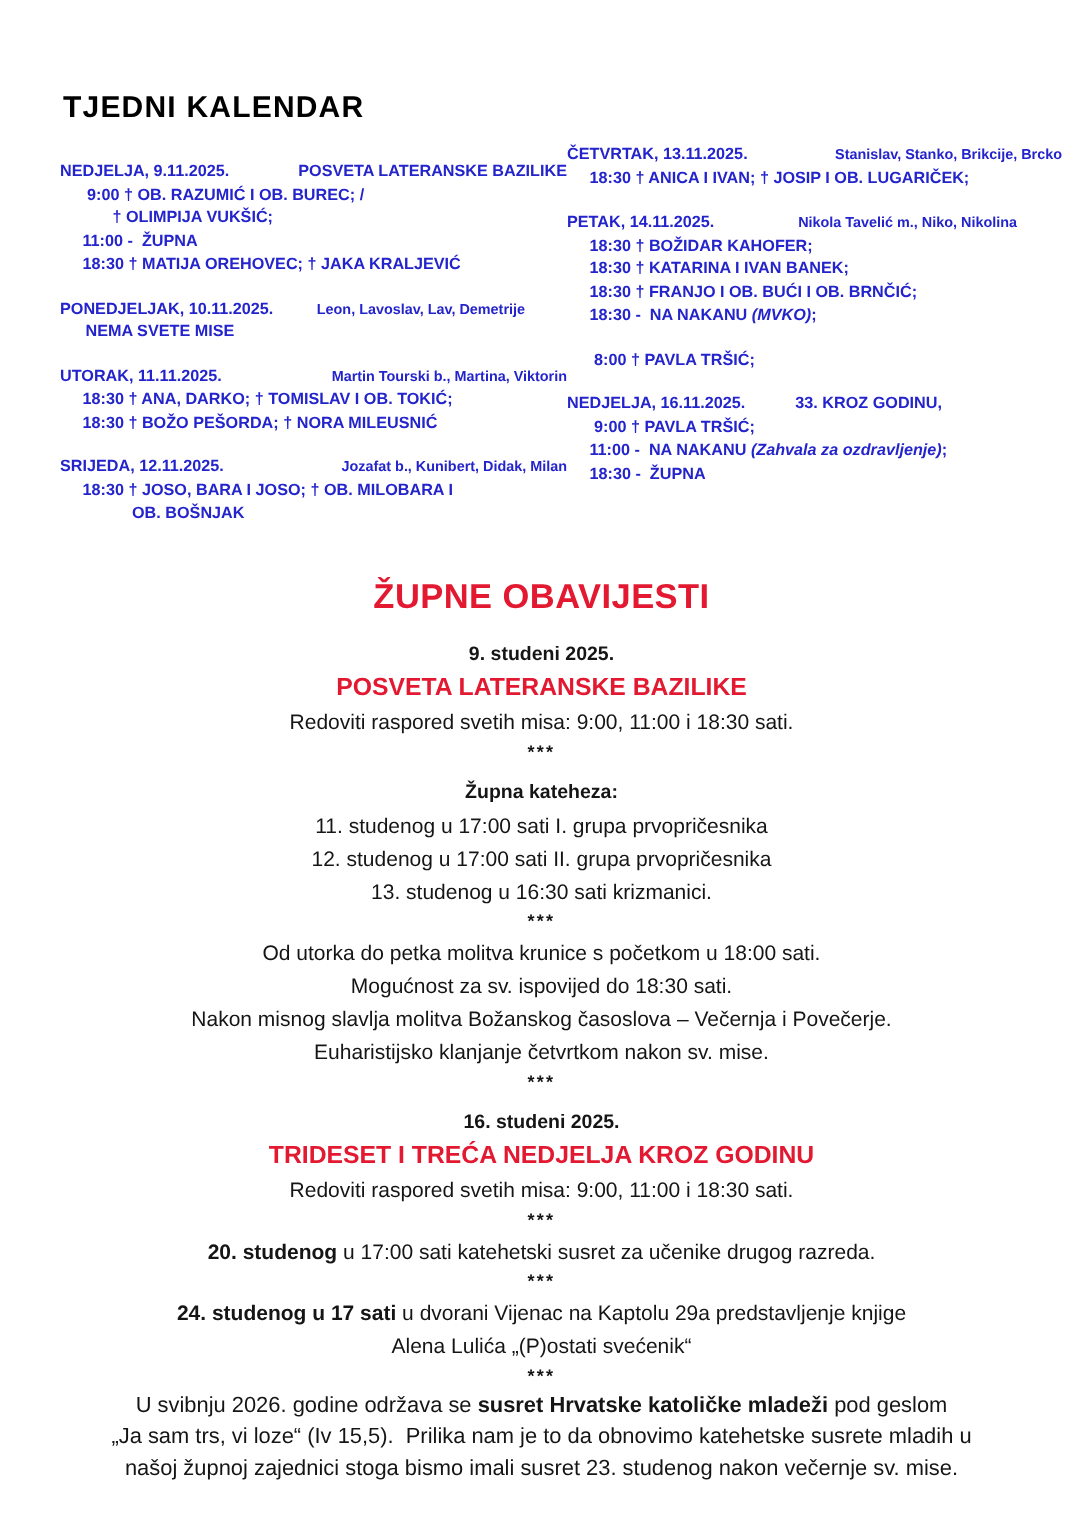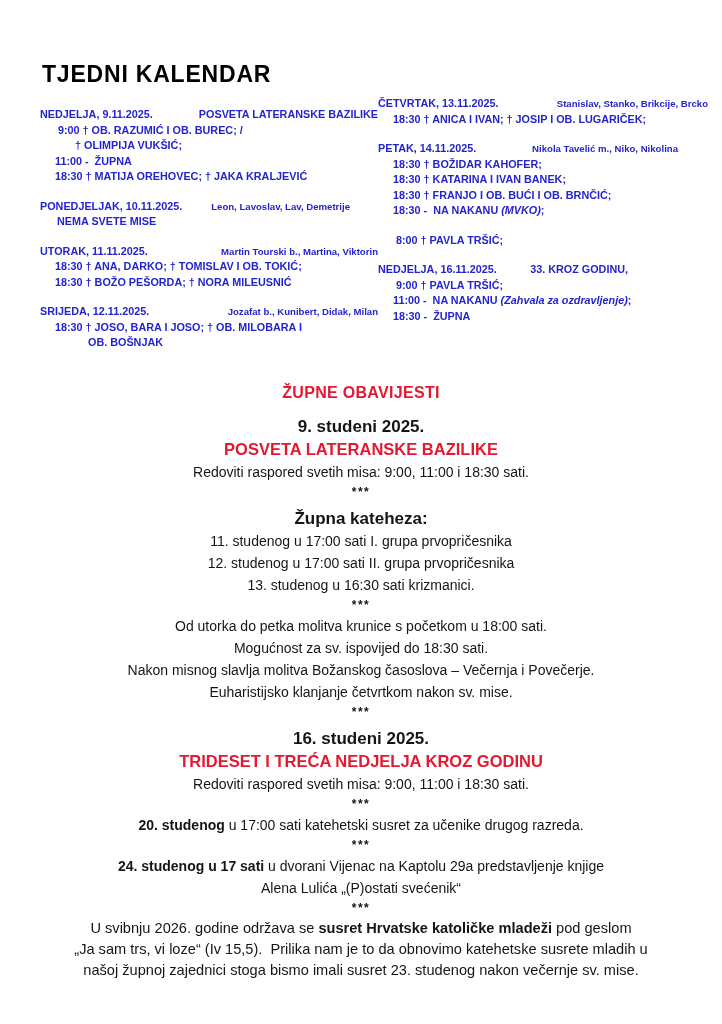--- a/index.html
+++ b/index.html
@@ -2,43 +2,43 @@
 <html><head>
 <meta charset="utf-8">
 <style>
   html,body { margin:0; padding:0; background:#ffffff; }
   .page {
     position:relative; width:722px; height:1024px; background:#ffffff;
     overflow:hidden; font-family:"Liberation Sans", sans-serif; color:#111;
   }
   .title {
     position:absolute; left:42px; top:61px; margin:0;
-    font-size:23px; font-weight:bold; letter-spacing:0.8px; color:#000;
+    font-size:20px; font-weight:bold; letter-spacing:0.8px; color:#000;
   }
   
   .cal {
     position:absolute; left:40px; top:96px; width:668px;
     display:flex; color:#2424CC; font-weight:bold;
   }
   .cal-col { box-sizing:border-box; }
   .cal-col.left  { width:338px; padding-top:11px; margin-right:0; }
   .cal-col.right { width:330px; padding-top:0; }
   .day { margin-bottom:14px; }
   .day-head {
     display:flex; justify-content:space-between; align-items:baseline;
     font-size:10.8px; line-height:15.5px; white-space:pre; gap:4px;
   }
   .day-note.small { font-size:9.6px; }
   .day-line { font-size:10.8px; line-height:15.5px; white-space:pre; }
   .day-line .i { font-style:italic; }
   
   .ann { position:absolute; left:0; right:0; top:384px; text-align:center; color:#151515; }
   .ann .a { white-space:pre; }
-  .a-title { font-size:16px; font-weight:bold; color:#E31931; margin-bottom:13px; letter-spacing:0.3px; }
-  .a-h   { font-size:17px;   font-weight:bold; line-height:23px; margin-top:7px; }
+  .a-title { font-size:23px; font-weight:bold; color:#E31931; margin-bottom:13px; letter-spacing:0.3px; }
+  .a-h   { font-size:13px;   font-weight:bold; line-height:23px; margin-top:7px; }
   .a-red { font-size:16.5px; font-weight:bold; color:#E31931; line-height:23px; }
   .a-p   { font-size:14px; line-height:22px; }
   .a-sm  { font-size:14.6px; line-height:21px; }
   .a-sep { font-size:12px; font-weight:bold; line-height:15px; letter-spacing:1.5px; margin:2px 0; }
   .b { font-weight:bold; }
   .i { font-style:italic; }
 </style>
 </head>
 <body>
 

